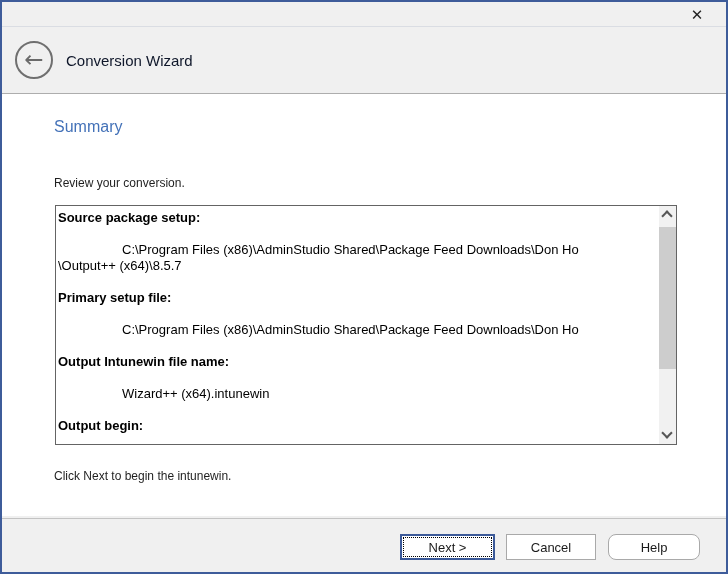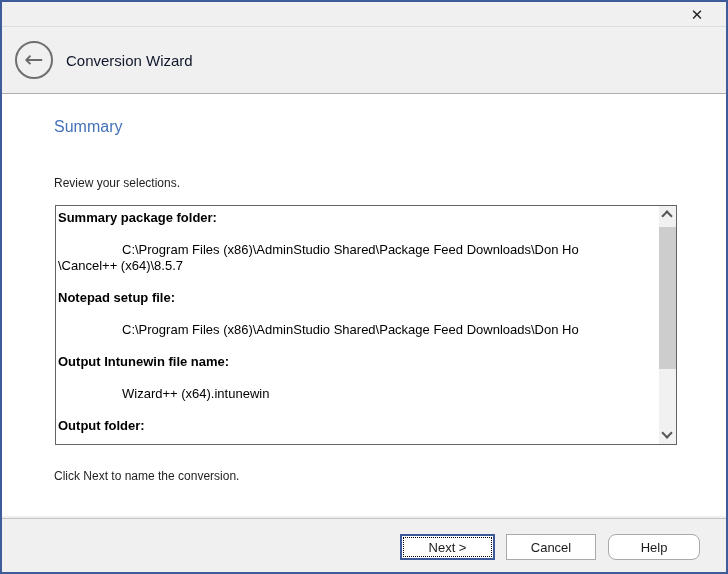--- a/index.html
+++ b/index.html
@@ -82,51 +82,51 @@
 
   <div class="header">
     <div class="back-btn">
       <span class="back-arrow">←</span>
     </div>
     <div class="header-title">Conversion Wizard</div>
   </div>
 
   <div class="content">
     <div class="page-title">Summary</div>
-    <div class="subtitle">Review your selections.</div>
+    <div class="subtitle">Review your conversion.</div>
 
     <div class="summary-box">
       <div class="box-content">
-          <div class="box-heading">Summary package folder:</div>
+          <div class="box-heading">Source package setup:</div>
           <div class="spacer"></div>
           <div class="box-line indent">C:\Program Files (x86)\AdminStudio Shared\Package Feed Downloads\Don Ho</div>
-          <div class="box-line">\Cancel++ (x64)\8.5.7</div>
+          <div class="box-line">\Output++ (x64)\8.5.7</div>
           <div class="spacer"></div>
-          <div class="box-heading">Notepad setup file:</div>
+          <div class="box-heading">Primary setup file:</div>
           <div class="spacer"></div>
           <div class="box-line indent">C:\Program Files (x86)\AdminStudio Shared\Package Feed Downloads\Don Ho</div>
           <div class="spacer"></div>
           <div class="box-heading">Output Intunewin file name:</div>
           <div class="spacer"></div>
           <div class="box-line indent">Wizard++ (x64).intunewin</div>
           <div class="spacer"></div>
-          <div class="box-heading">Output folder:</div>
+          <div class="box-heading">Output begin:</div>
         </div>
       <div class="scrollbar">
         <button class="scroll-btn up">
           <span class="chev chev-up"></span>
         </button>
         <div class="scroll-thumb"></div>
         <button class="scroll-btn down">
           <span class="chev chev-down"></span>
         </button>
       </div>
     </div>
 
-    <div class="hint">Click Next to name the conversion.</div>
+    <div class="hint">Click Next to begin the intunewin.</div>
   </div>
 
   <div class="footer">
     <button class="btn default btn-next">Next &gt;</button>
     <button class="btn btn-cancel">Cancel</button>
     <button class="btn btn-help">Help</button>
   </div>
 
 </div>
 

